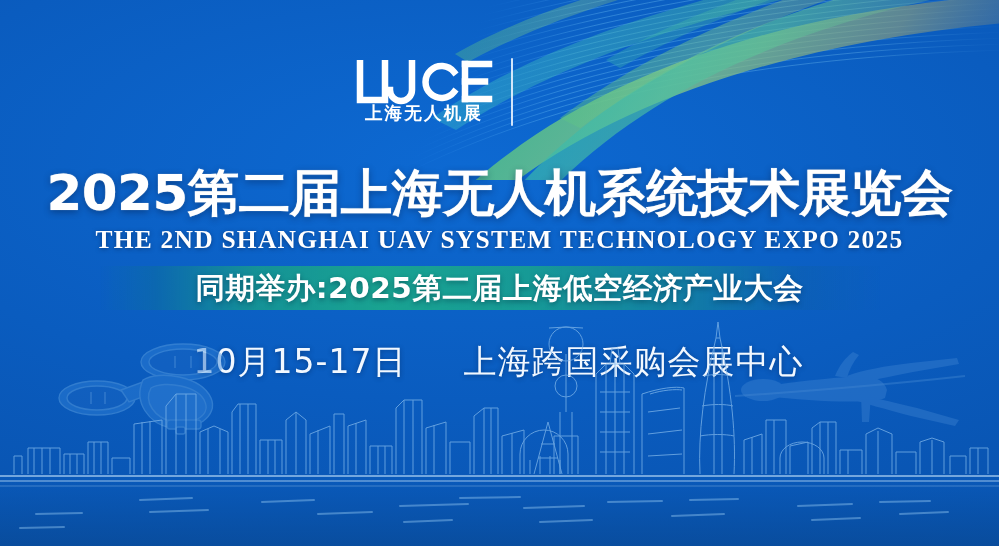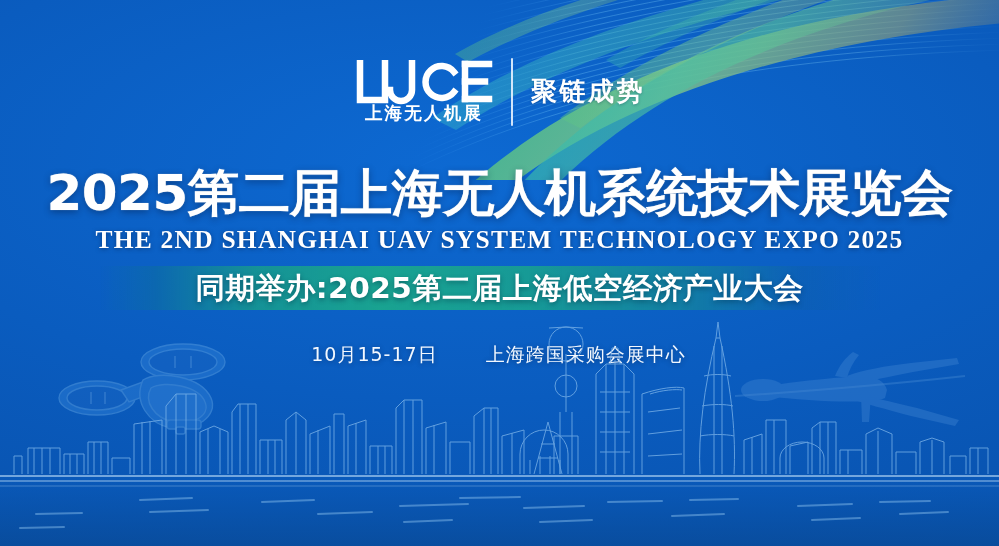--- a/index.html
+++ b/index.html
@@ -73,21 +73,21 @@
     font-weight:700;font-size:29px;letter-spacing:.5px;line-height:36px;
     color:#ffffff;white-space:nowrap;
     text-shadow:0 2px 5px rgba(0,40,60,.45);
     transform:scaleX(1.02);
   }
 
   
   .meta{
     position:absolute;left:0;right:2px;top:345px;text-align:center;
     font-family:"DejaVu Sans","Liberation Sans",sans-serif;
-    font-weight:400;font-size:19px;letter-spacing:1px;line-height:1;
+    font-weight:400;font-size:33px;letter-spacing:1px;line-height:1;
     color:#f2f8ff;white-space:nowrap;
     text-shadow:0 1px 5px rgba(0,25,65,.45);
   }
   .meta .gap{display:inline-block;width:34px;}
 
   
   .skyline{position:absolute;left:0;bottom:0;width:999px;height:230px;pointer-events:none;}
   .drone-left{position:absolute;left:55px;top:336px;pointer-events:none;opacity:.55;}
   .uav-right{position:absolute;left:735px;top:346px;pointer-events:none;opacity:.42;}
 </style>
@@ -181,21 +181,20 @@
           <path d="M99,12 A16,16 0 1 0 99,32"></path>
 
           <path d="M110,4 L134,4 M110,21.5 L130,21.5 M110,39 L134,39"></path>
           <path d="M110,4 L110,39" stroke-width="6.5"></path>
         </g>
       </svg>
       <div class="logo-cn">上海无人机展</div>
     </div>
     <div class="logo-div"></div>
     <div class="logo-slogan">
-      <span>聚链成势</span>
     </div>
   </div>
 
   <div class="title-cn">2025第二届上海无人机系统技术展览会</div>
   <div class="title-en">THE 2ND SHANGHAI UAV SYSTEM TECHNOLOGY EXPO 2025</div>
 
   <div class="band"></div>
   <div class="band-text">同期举办:2025第二届上海低空经济产业大会</div>
 
   <div class="meta">

